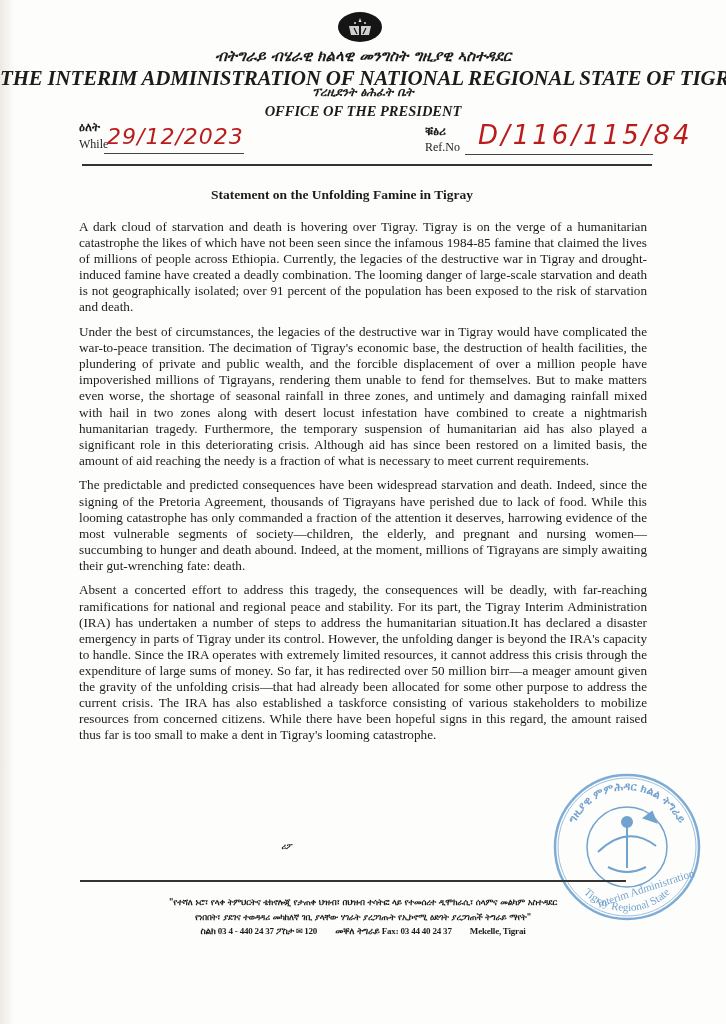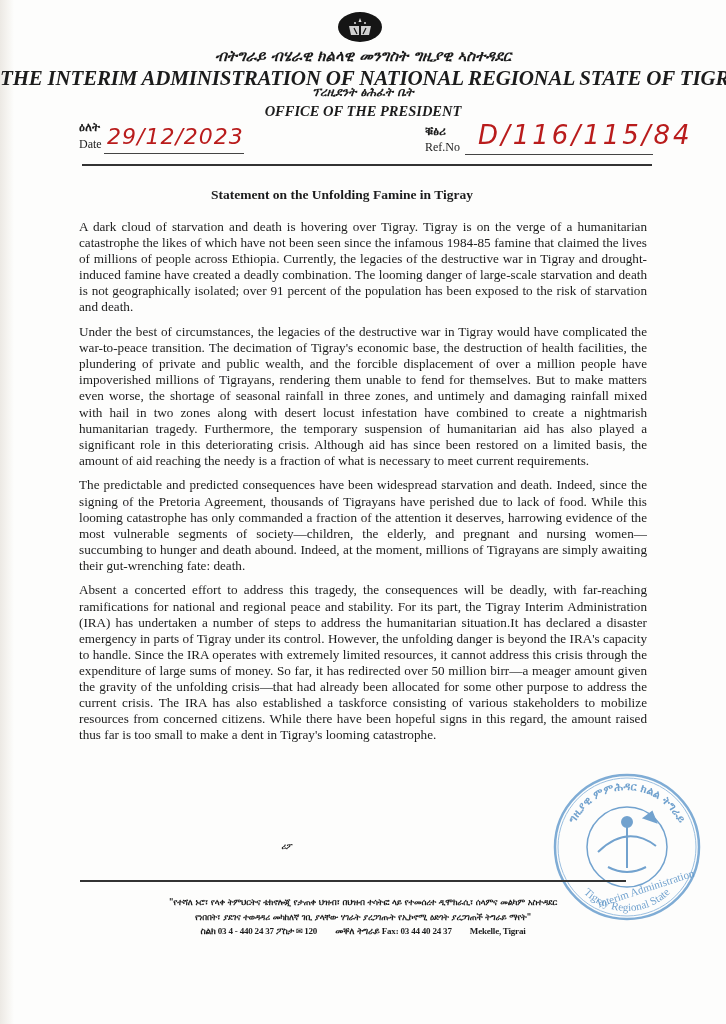--- a/index.html
+++ b/index.html
@@ -81,21 +81,21 @@
     <path d="M17 10 v9" stroke="#151515" stroke-width="2"></path>
     <path d="M11 12 l3 6 M23 12 l-3 6" stroke="#151515" stroke-width="1.2"></path>
   </svg>
 </div>
 <div class="hdr-line hdr-amh1">ብትግራይ ብሄራዊ ክልላዊ መንግስት ግዚያዊ ኣስተዳደር</div>
 <div class="hdr-line hdr-en1">THE INTERIM ADMINISTRATION OF NATIONAL REGIONAL STATE OF TIGRAY</div>
 <div class="hdr-line hdr-amh2">ፕረዚደንት ፅሕፈት ቤት</div>
 <div class="hdr-line hdr-en2">OFFICE OF THE PRESIDENT</div>
 
 <div class="field-label-amh" style="left:79px; top:120px;">ዕለት</div>
-<div class="field-label" style="left:79px; top:137px;">Date</div>
+<div class="field-label" style="left:79px; top:137px;">While</div>
 <div class="handwritten" style="left:107px; top:124px; font-size:22px;">29/12/2023</div>
 <div class="underline" style="left:104px; top:153px; width:140px;"></div>
 
 <div class="field-label-amh" style="left:425px; top:124px;">ቑፅሪ</div>
 <div class="field-label" style="left:425px; top:140px;">Ref.No</div>
 <div class="handwritten" style="left:478px; top:120px; font-size:26px; letter-spacing:3px;">D/116/115/84</div>
 <div class="underline" style="left:465px; top:154px; width:188px;"></div>
 
 <div class="rule" style="left:82px; top:164px; width:570px;"></div>
 

